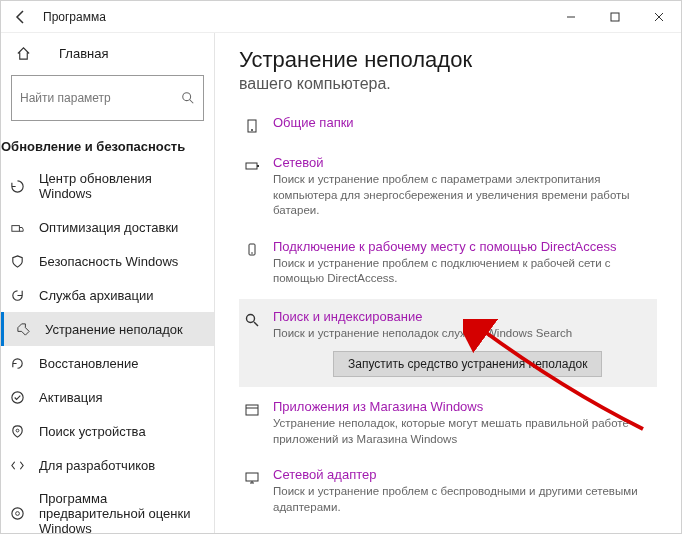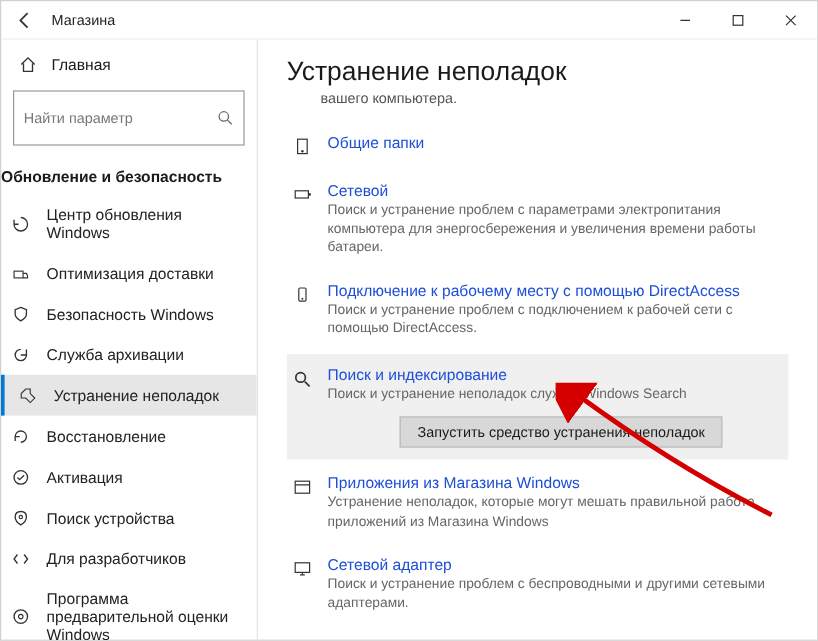--- a/index.html
+++ b/index.html
@@ -36,21 +36,21 @@
   .content { display: flex; height: calc(100% - 32px); }
   .sidebar {
     width: 214px;
     border-right: 1px solid #e4e4e4;
     padding: 6px 0;
     overflow-y: auto;
   }
   .home-row {
     display: flex; align-items: center;
     padding: 6px 14px;
-    gap: 12px;
+    gap: 28px;
     font-size: 13px;
   }
   .search-box {
     margin: 8px 10px;
     border: 1px solid #999;
     height: 46px;
     display: flex; align-items: center;
     padding: 0 8px;
     font-size: 12px;
     color: #666;
@@ -78,35 +78,35 @@
     width: 16px; height: 16px;
     display: flex; align-items: center; justify-content: center;
     flex-shrink: 0;
   }
   .main {
     flex: 1;
     padding: 14px 24px 10px 24px;
     overflow-y: auto;
   }
   .main h1 { font-size: 22px; font-weight: 400; margin-bottom: 2px; }
-  .subtext { font-size: 12px; color: #555; margin-left: 28px; margin-bottom: 14px; }
+  .subtext { font-size: 16px; color: #555; margin-bottom: 14px; }
   .troubleshoot-item {
     display: flex;
     gap: 12px;
     padding: 8px 4px;
     margin-bottom: 4px;
   }
   .troubleshoot-item .ti-icon {
     width: 18px; height: 18px;
     flex-shrink: 0;
     margin-top: 2px;
     display: flex; align-items: center; justify-content: center;
   }
   .ti-body { flex: 1; }
-  .ti-title { font-size: 13px; font-weight: 400; color: #1d4ed8; }
+  .ti-title { font-size: 13px; font-weight: 400; color: #a21caf; }
   .ti-desc { font-size: 11.5px; color: #666; margin-top: 2px; line-height: 1.35; }
   .ti-selected {
     background: #f0f0f0;
     padding: 10px 4px;
   }
   .run-btn {
     display: inline-block;
     background: #d8d8d8;
     border: 1px solid #bbb;
     padding: 5px 14px;
@@ -125,21 +125,21 @@
 </style>
 </head>
 <body>
 
 <div class="titlebar">
   <div class="back-btn">
     <svg width="14" height="14" viewBox="0 0 14 14">
         <path d="M9 1 L3 7 L9 13" stroke="#333" stroke-width="1.5" fill="none"></path>
       </svg>
   </div>
-  <div class="title">Магазина</div>
+  <div class="title">Программа</div>
   <div class="win-controls">
     <div class="win-btn">
       <svg width="10" height="10">
           <line x1="1" y1="5" x2="9" y2="5" stroke="#333" stroke-width="1"></line>
         </svg>
     </div>
     <div class="win-btn">
       <svg width="10" height="10">
           <rect x="1" y="1" width="8" height="8" stroke="#333" stroke-width="1" fill="none"></rect>
         </svg>

